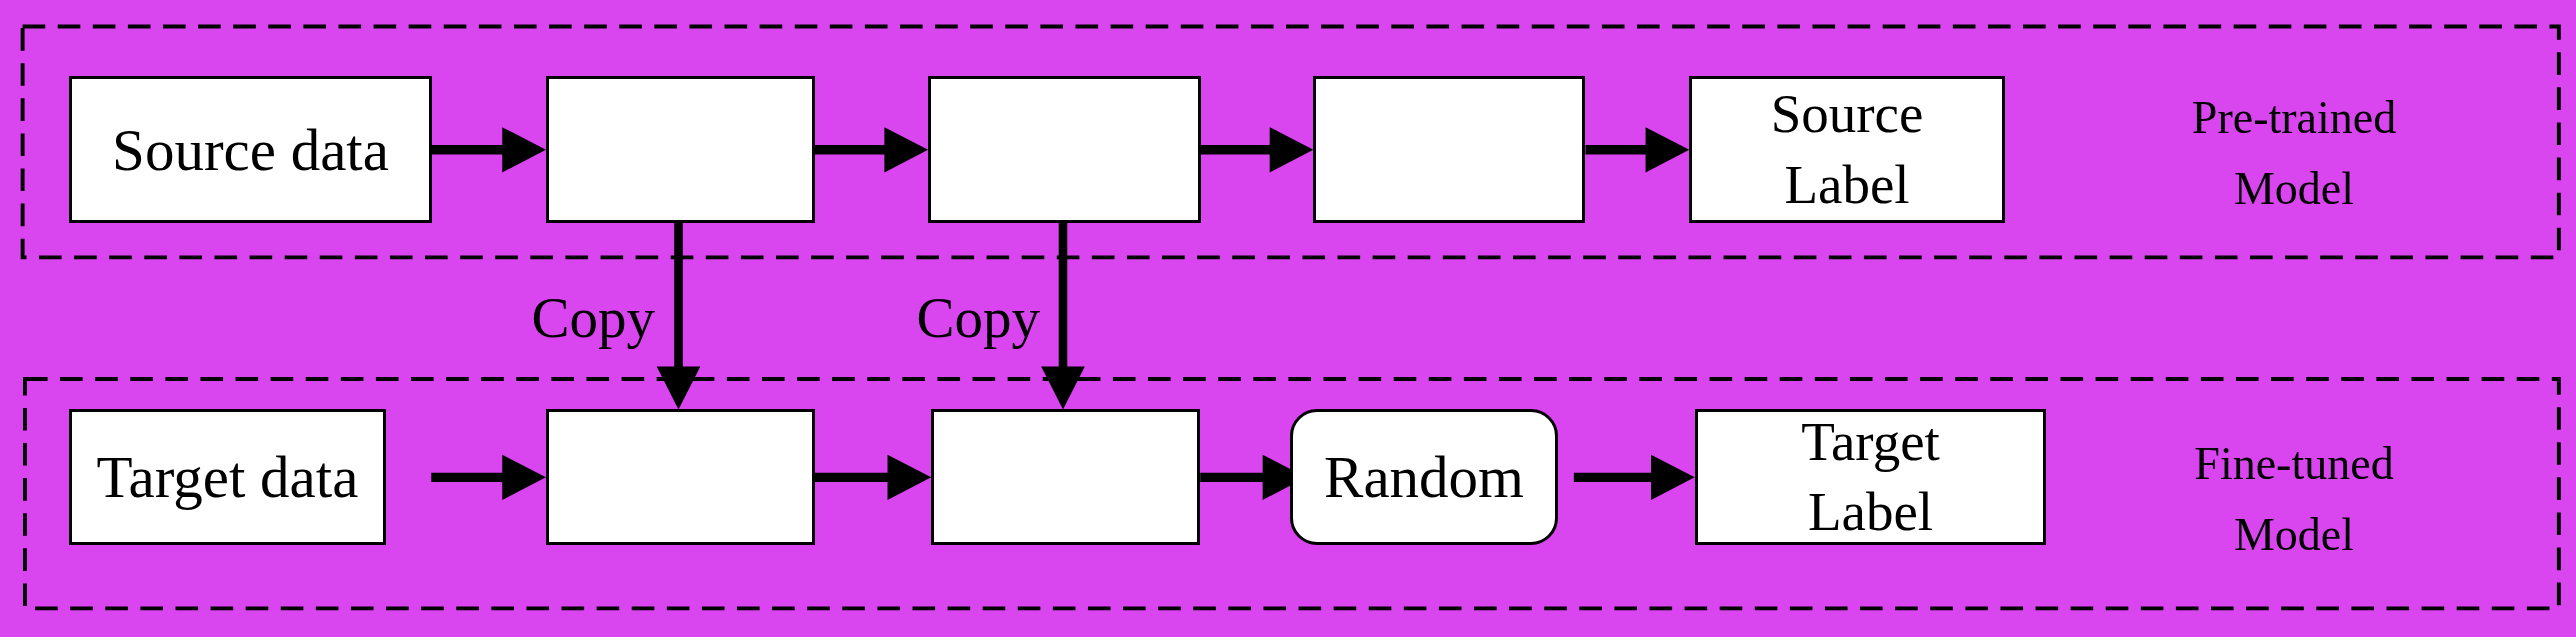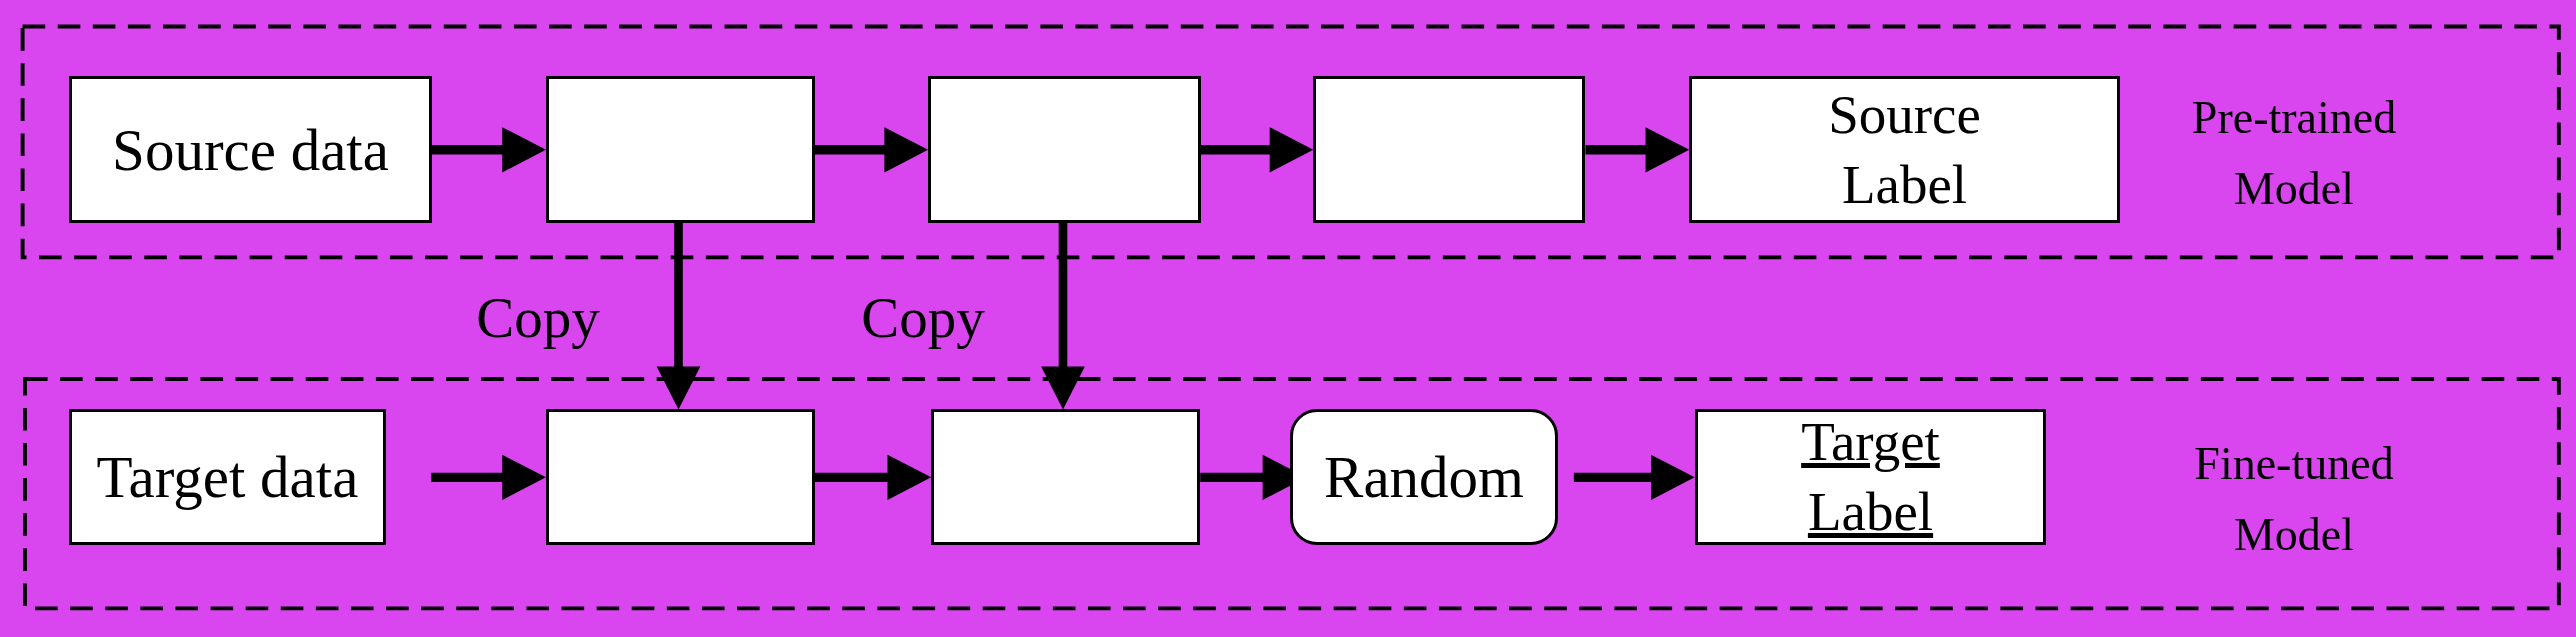--- a/index.html
+++ b/index.html
@@ -41,21 +41,21 @@
     font-size: 55px;
     line-height: 70px;
     white-space: nowrap;
   }
   .top-row { top: 76px; height: 147px; }
   .bot-row { top: 409px; height: 136px; }
 
   .copy-label {
     position: absolute;
     width: 234px;
-    text-align: center;
+    text-align: right;
     font-size: 57px;
     line-height: 62px;
     white-space: nowrap;
   }
   .model-label {
     position: absolute;
     width: 390px;
     text-align: center;
     font-size: 46px;
     line-height: 71px;
@@ -124,38 +124,38 @@
   </div>
   <div class="node top-row" style="left:546px; width:269px;">
     <span class="lbl"></span>
   </div>
   <div class="node top-row" style="left:928px; width:273px;">
     <span class="lbl"></span>
   </div>
   <div class="node top-row" style="left:1313px; width:272px;">
     <span class="lbl"></span>
   </div>
-  <div class="node top-row" style="left:1689px; width:431px;">
+  <div class="node top-row" style="left:1689px; width:316px;justify-content:space-between;">
     <span class="lbl2">Source</span>
     <span class="lbl2">Label</span>
   </div>
 
   <div class="node bot-row" style="left:69px; width:317px;">
     <span class="lbl">Target data</span>
   </div>
   <div class="node bot-row" style="left:546px; width:269px;">
     <span class="lbl"></span>
   </div>
   <div class="node bot-row" style="left:931px; width:269px;">
     <span class="lbl"></span>
   </div>
   <div class="node bot-row" style="left:1290px; width:268px;border-radius:27px;">
     <span class="lbl">Random</span>
   </div>
-  <div class="node bot-row" style="left:1695px; width:351px;text-decoration:underline;">
+  <div class="node bot-row" style="left:1695px; width:351px;">
     <span class="lbl2">Target</span>
     <span class="lbl2">Label</span>
   </div>
 
   <div class="copy-label" style="left:421px; top:287px;">Copy</div>
   <div class="copy-label" style="left:806px; top:287px;">Copy</div>
 
   <div class="model-label" style="left:2099px; top:82px;">
     <div>Pre-trained</div>
     <div>Model</div>

